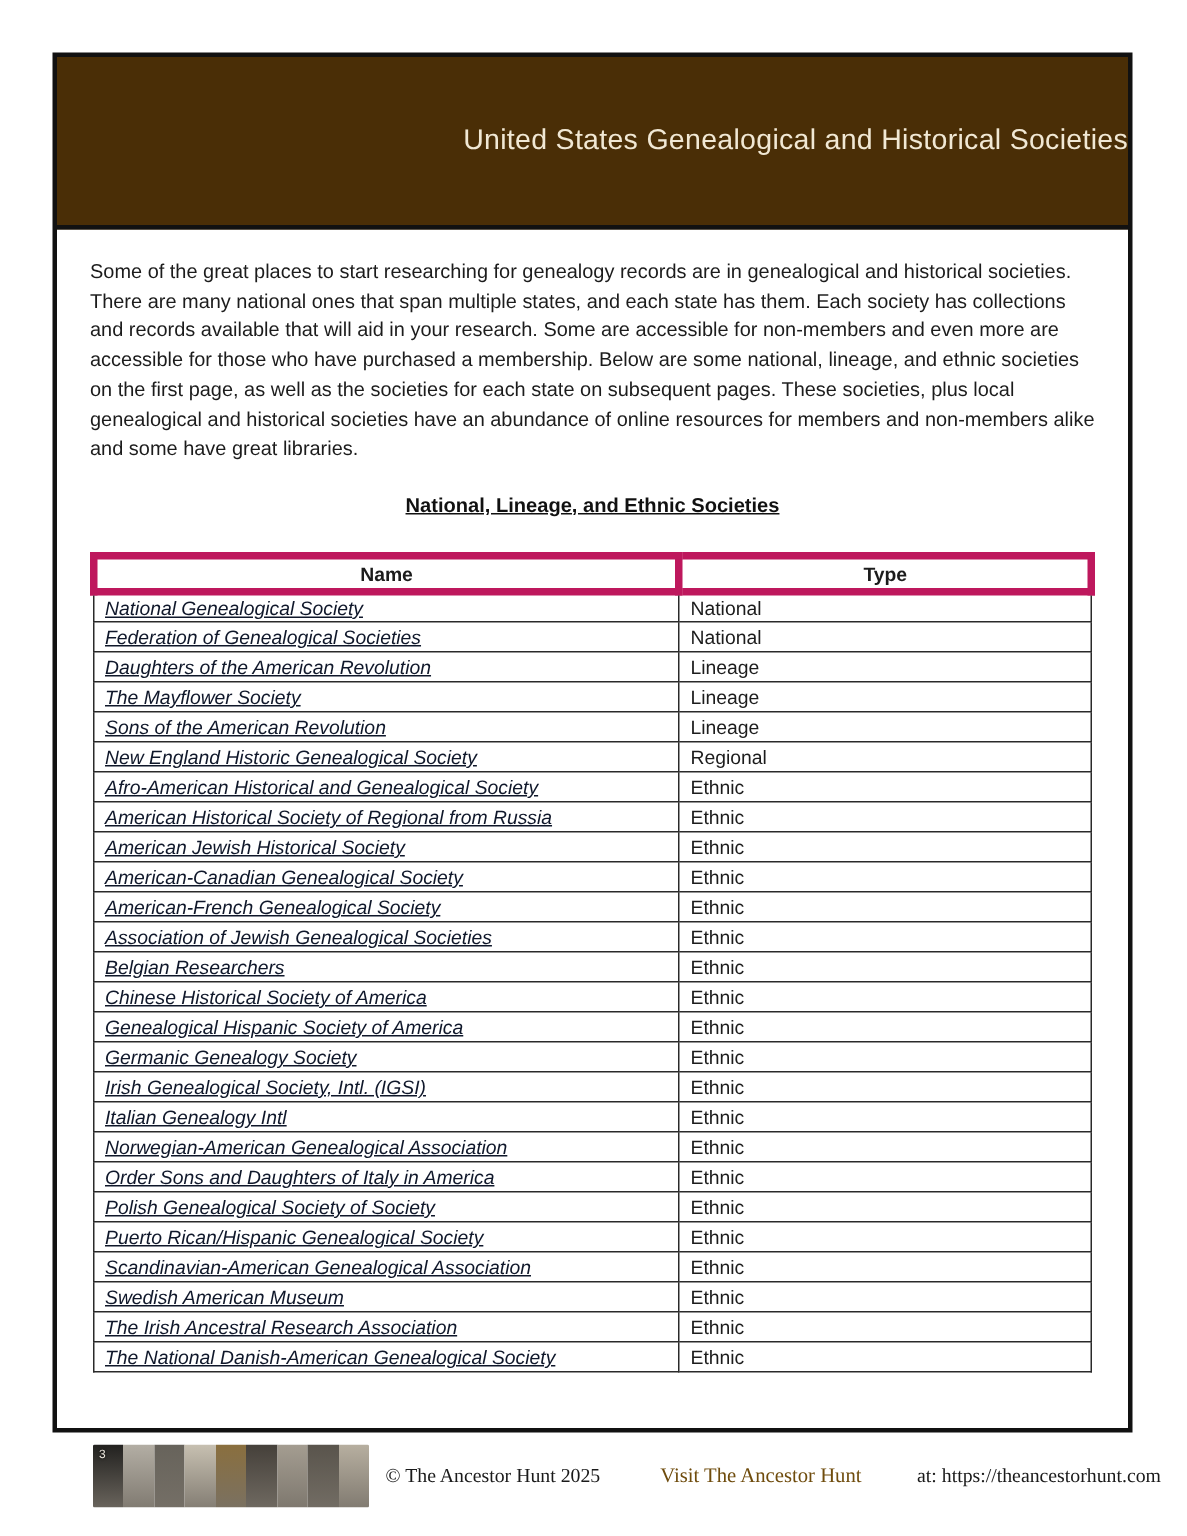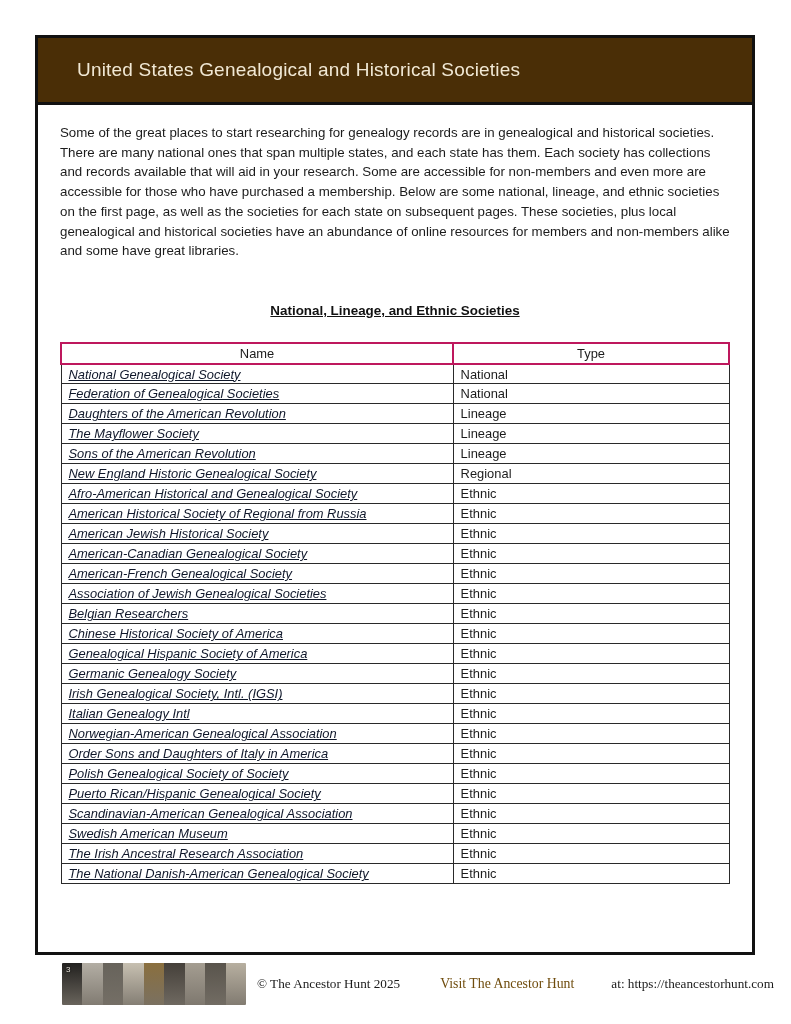--- a/index.html
+++ b/index.html
@@ -4,38 +4,38 @@
 <style>
   * { margin:0; padding:0; box-sizing:border-box; }
   html,body { width:791px; height:1024px; background:#ffffff; font-family:"Liberation Sans", sans-serif; }
   body { position:relative; overflow:hidden; }
 
   .page-box {
     position:absolute; left:35px; top:35px; width:720px; height:920px;
     border:3px solid #111111; background:#ffffff;
   }
   .header-band {
-    height:67px; background:#4a2e06; border-bottom:3px solid #111111;
-    display:flex; align-items:center; justify-content:flex-start;padding-left:39px;
+    height:115px; background:#4a2e06; border-bottom:3px solid #111111;
+    display:flex; align-items:center; justify-content:flex-end;padding-left:39px;
   }
   .page-title {
     color:#f1e8d4; font-size:19px; letter-spacing:0.2px;
   }
   .content { padding:18px 22px 0 22px; color:#1c1c1c; }
   .intro { font-size:13.3px; line-height:19.7px; }
   .section-heading {
-    margin-top:42px; text-align:center; font-weight:bold; font-size:13.4px;
+    margin-top:20px; text-align:center; font-weight:bold; font-size:13.4px;
     text-decoration:underline; color:#111111;
   }
   table.societies {
     margin-top:24px; width:100%; border-collapse:collapse; font-size:12.9px;
     color:#1c1c1c;
   }
   table.societies th {
-    border:2px solid #be185d; font-weight:normal; text-align:center;
+    border:5px solid #be185d; font-weight:bold; text-align:center;
     padding:2px 19px; height:20px;
   }
   table.societies td {
     border:1px solid #2a2a2a; padding:1px 7px; height:20px; vertical-align:middle;
   }
   th.col-name, td.name-cell { width:58.7%; }
   th.col-type, td.type-cell { width:41.3%; }
   .society-link { color:#0f172a; text-decoration:underline; cursor:pointer;font-style:italic; }
 
   .footer { position:absolute; left:0; top:958px; width:791px; height:52px; }

